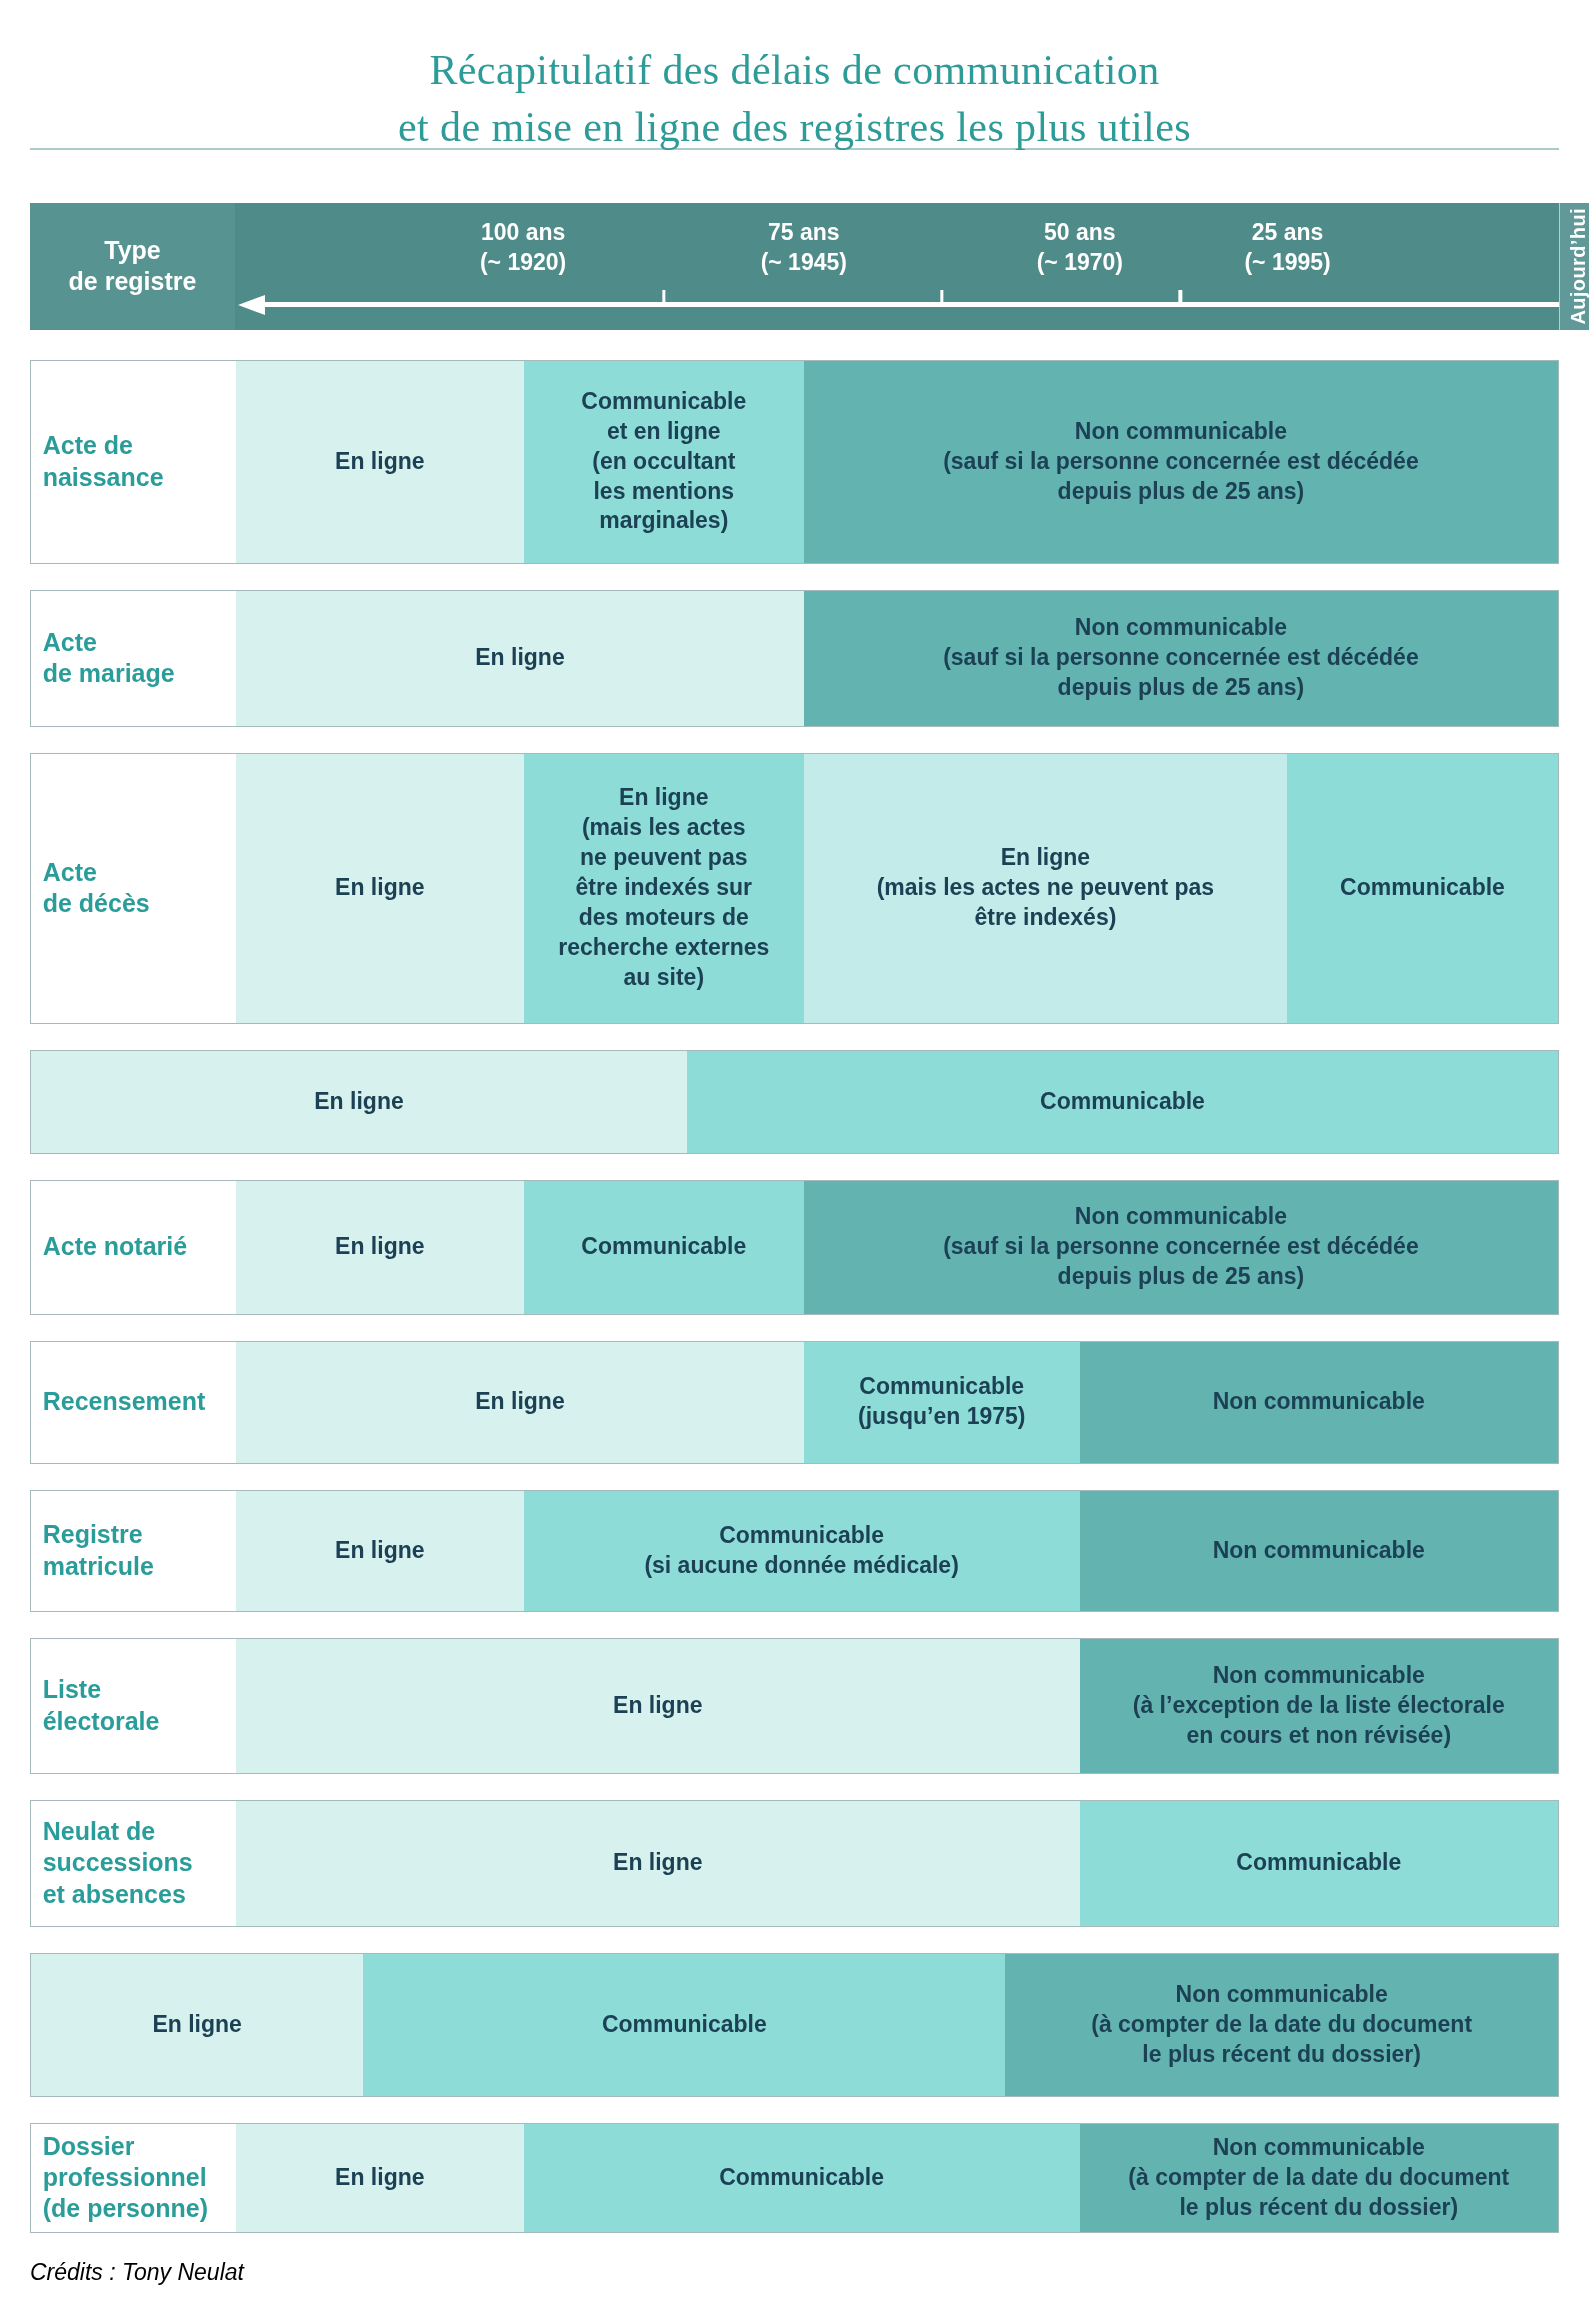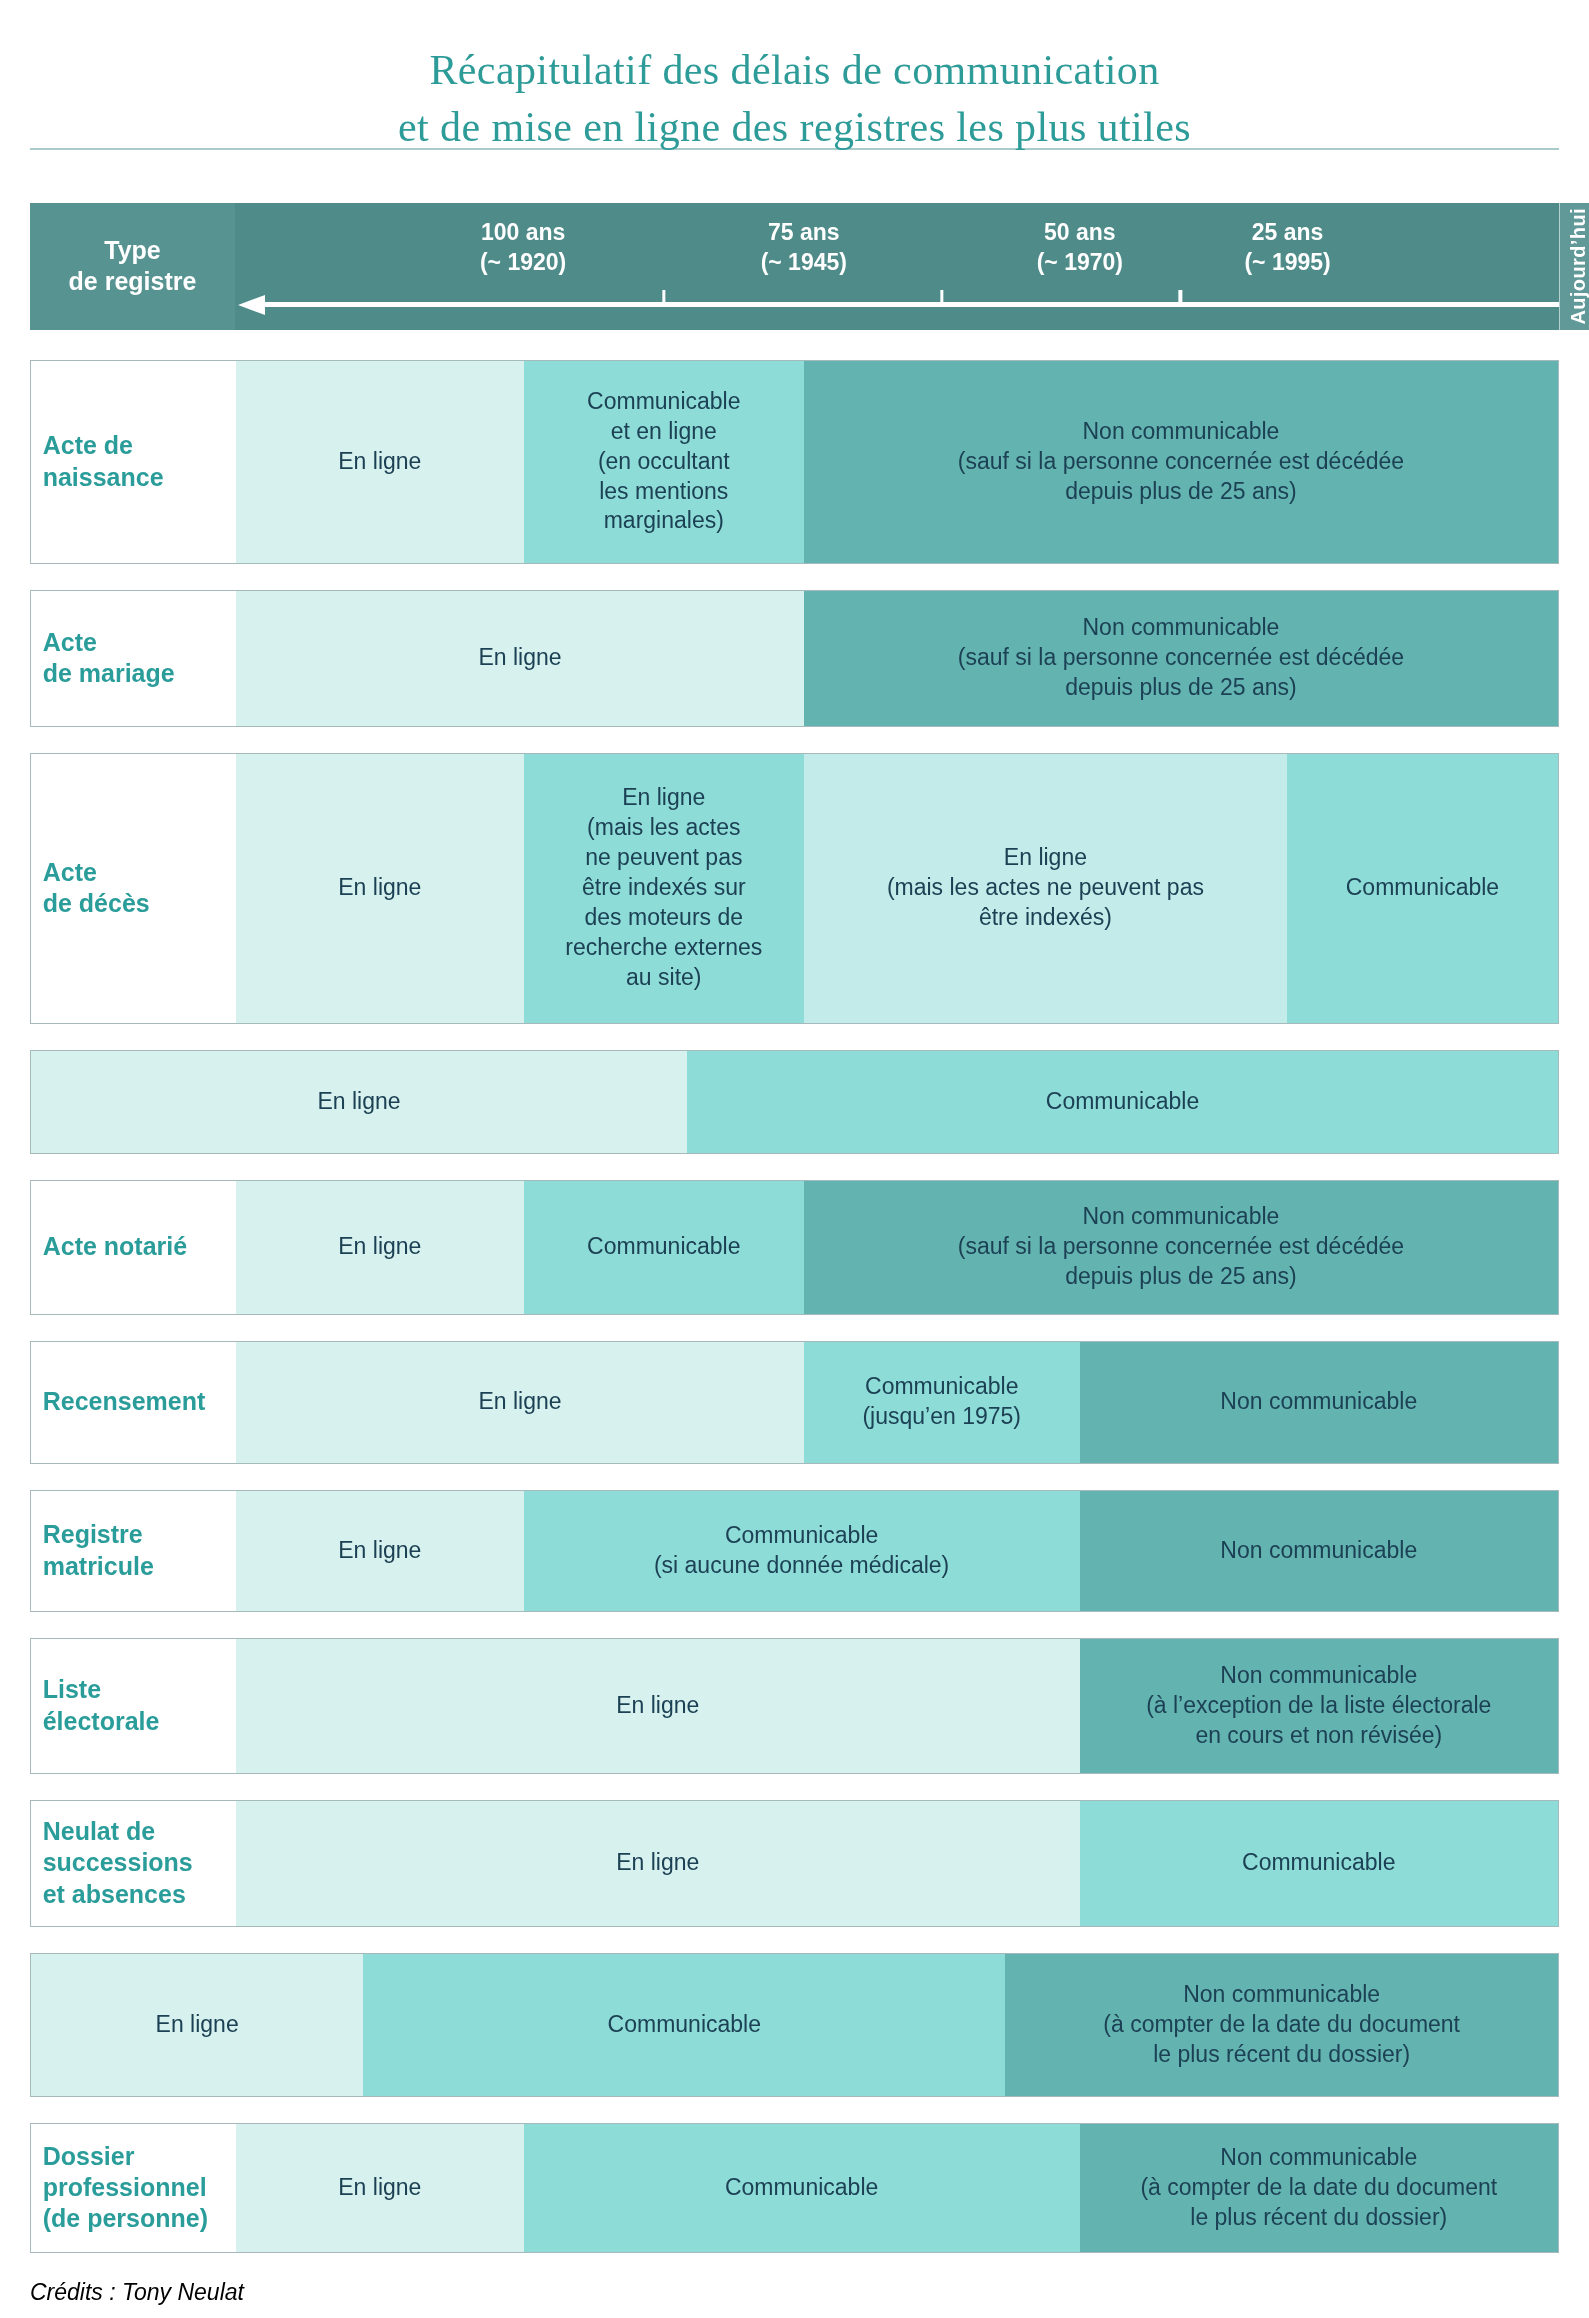--- a/index.html
+++ b/index.html
@@ -61,21 +61,21 @@
   .row-label {
     width:205px; flex:none; box-sizing:border-box;
     display:flex; align-items:center; padding-left:11.7px;
     color:#2a9d9a; font-weight:bold; font-size:25px; line-height:1.25;
     white-space:pre-line; background:#fff;
   }
   .row-cells { flex:1; display:flex; }
   .cell {
     box-sizing:border-box; display:flex; align-items:center; justify-content:center;
     text-align:center; white-space:pre-line; padding:5px 24px;
-    font-size:23px; line-height:1.3; font-weight:normal; color:#1c4154;
+    font-size:23px; line-height:1.3; font-weight:bold; color:#1c4154;
   }
   .light    { background:#d7f1ef; }
   .midlight { background:#c3ebe9; }
   .medium   { background:#8edcd7; }
   .dark     { background:#63b3b0; }
 
   
   .credits { margin-top:18.3px; font-style:italic; font-size:23px; color:#000000; }
 </style>
 </head>
@@ -216,21 +216,21 @@
         </div>
         <div class="row" style="height: 144px;">
           <div class="row-cells">
             <div class="cell light" style="width: 21.76%;">En ligne</div>
             <div class="cell medium" style="width: 42.05%;">Communicable</div>
             <div class="cell dark" style="width: 36.19%;">Non communicable
 (à compter de la date du document
 le plus récent du dossier)</div>
           </div>
         </div>
-        <div class="row" style="height: 130px; margin-top: 8px;">
+        <div class="row" style="height: 110px; margin-top: 8px;">
           <div class="row-label">Dossier
 professionnel
 (de personne)</div>
           <div class="row-cells">
             <div class="cell light" style="width: 21.76%;">En ligne</div>
             <div class="cell medium" style="width: 42.05%;">Communicable</div>
             <div class="cell dark" style="width: 36.19%;">Non communicable
 (à compter de la date du document
 le plus récent du dossier)</div>
           </div>

